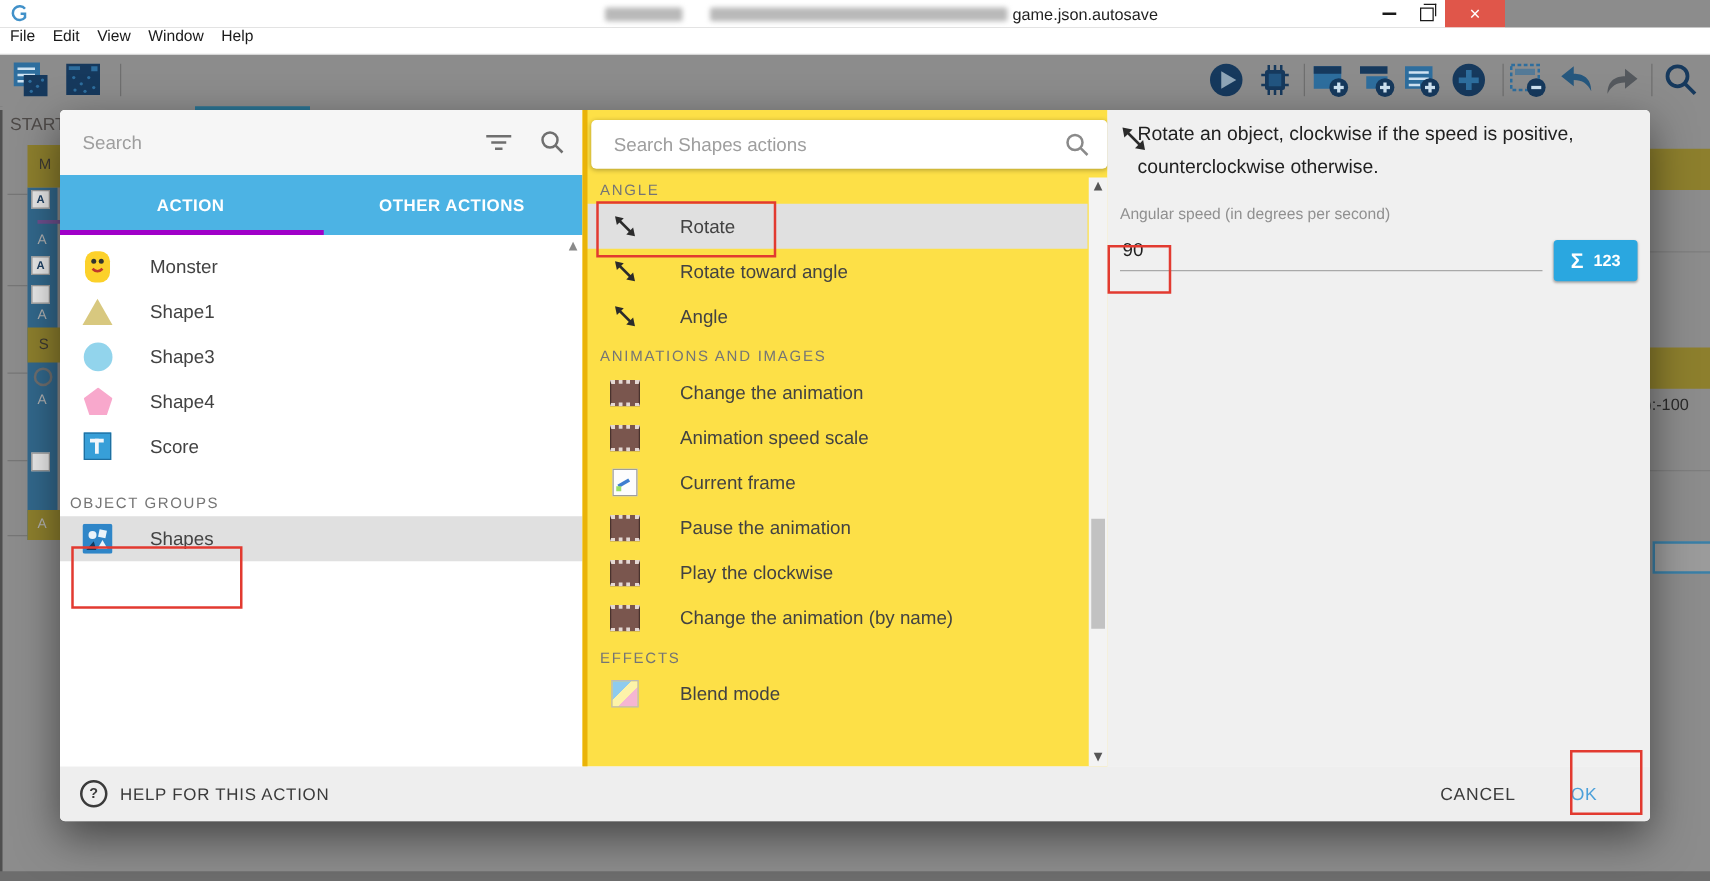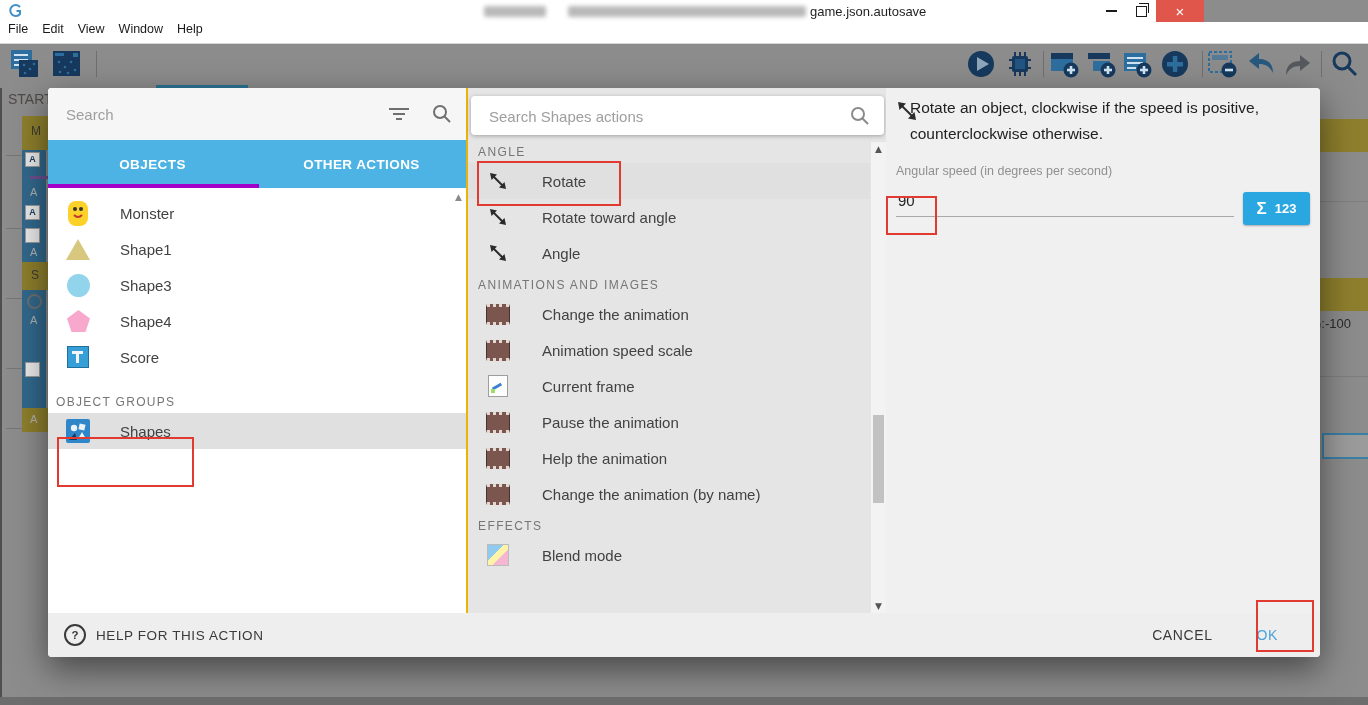--- a/index.html
+++ b/index.html
@@ -45,21 +45,21 @@
   .purpline{height:3px;background:#6e4f8e;}
   .atcircle{width:11px;height:11px;border:2px solid #6f6f6f;border-radius:50%;}
   .bg-right-text{font-size:13px;color:#2a2a2a;}
   .bg-blue-box{width:44px;height:22px;border:2px solid #3a7fa6;background:#9b9b9b;}
   .bg-gline{height:1px;background:#7e7e7e;}
 
   
   .dialog{position:absolute;left:48px;top:88px;width:1272px;height:569px;background:#fff;border-radius:4px;box-shadow:0 12px 34px rgba(0,0,0,.5);z-index:10;overflow:hidden;display:flex;flex-direction:column;}
   .dlg-body{display:flex;height:525px;}
   .left-panel{width:418px;position:relative;background:#fff;flex:none;}
-  .mid-panel{width:420px;position:relative;background:#e5e5e5;border-left:2px solid #eab308;box-sizing:border-box;flex:none;}
+  .mid-panel{width:420px;position:relative;background:#fde047;border-left:4px solid #eab308;box-sizing:border-box;flex:none;}
   .right-panel{flex:1;position:relative;background:#f0f0f0;}
 
   
   .lp-search{position:absolute;left:0;top:0;width:100%;height:52px;background:#f6f6f6;}
   .lp-search input{position:absolute;left:16px;top:13px;width:300px;height:24px;border:none;outline:none;background:transparent;font-size:15px;color:#333;font-family:inherit;}
   .lp-search input::placeholder{color:#9e9e9e;}
   .lp-filter{position:absolute;right:56px;top:19px;}
   .lp-mag{position:absolute;right:14px;top:16px;}
   .lp-tabs{position:absolute;left:0;top:52px;width:100%;height:48px;background:#4cb3e4;display:flex;}
   .lp-tab{width:50%;display:flex;align-items:center;justify-content:center;font-size:13.5px;font-weight:bold;letter-spacing:.4px;color:#fff;}
@@ -338,21 +338,21 @@
               </svg>
           </span>
           <span class="lp-mag">
             <svg width="20" height="20">
                 <circle cx="8" cy="8" r="6" fill="none" stroke="#6f6f6f" stroke-width="2"></circle>
                 <line x1="12.5" y1="12.5" x2="18" y2="18" stroke="#6f6f6f" stroke-width="2"></line>
               </svg>
           </span>
         </div>
         <div class="lp-tabs">
-          <div class="lp-tab">OBJECTS</div>
+          <div class="lp-tab">ACTION</div>
           <div class="lp-tab">OTHER ACTIONS</div>
           <div class="lp-underline"></div>
         </div>
         <div class="lp-list">
           <div class="obj-row">
             <span class="obj-icon">
               <svg width="22" height="27">
                   <rect x="1" y="1" width="20" height="25" rx="8" fill="#fcd12a"></rect>
                   <circle cx="8" cy="9" r="2" fill="#33352e"></circle>
                   <circle cx="14" cy="9" r="2" fill="#33352e"></circle>
@@ -469,21 +469,21 @@
           <div class="act-row">
             <span class="act-icon">
                 <span class="i-film"></span>
               </span>
             <span class="act-label">Pause the animation</span>
           </div>
           <div class="act-row">
             <span class="act-icon">
                 <span class="i-film"></span>
               </span>
-            <span class="act-label">Help the animation</span>
+            <span class="act-label">Play the clockwise</span>
           </div>
           <div class="act-row">
             <span class="act-icon">
                 <span class="i-film"></span>
               </span>
             <span class="act-label">Change the animation (by name)</span>
           </div>
 
           <div class="sec-header mt">EFFECTS</div>
           <div class="act-row">

